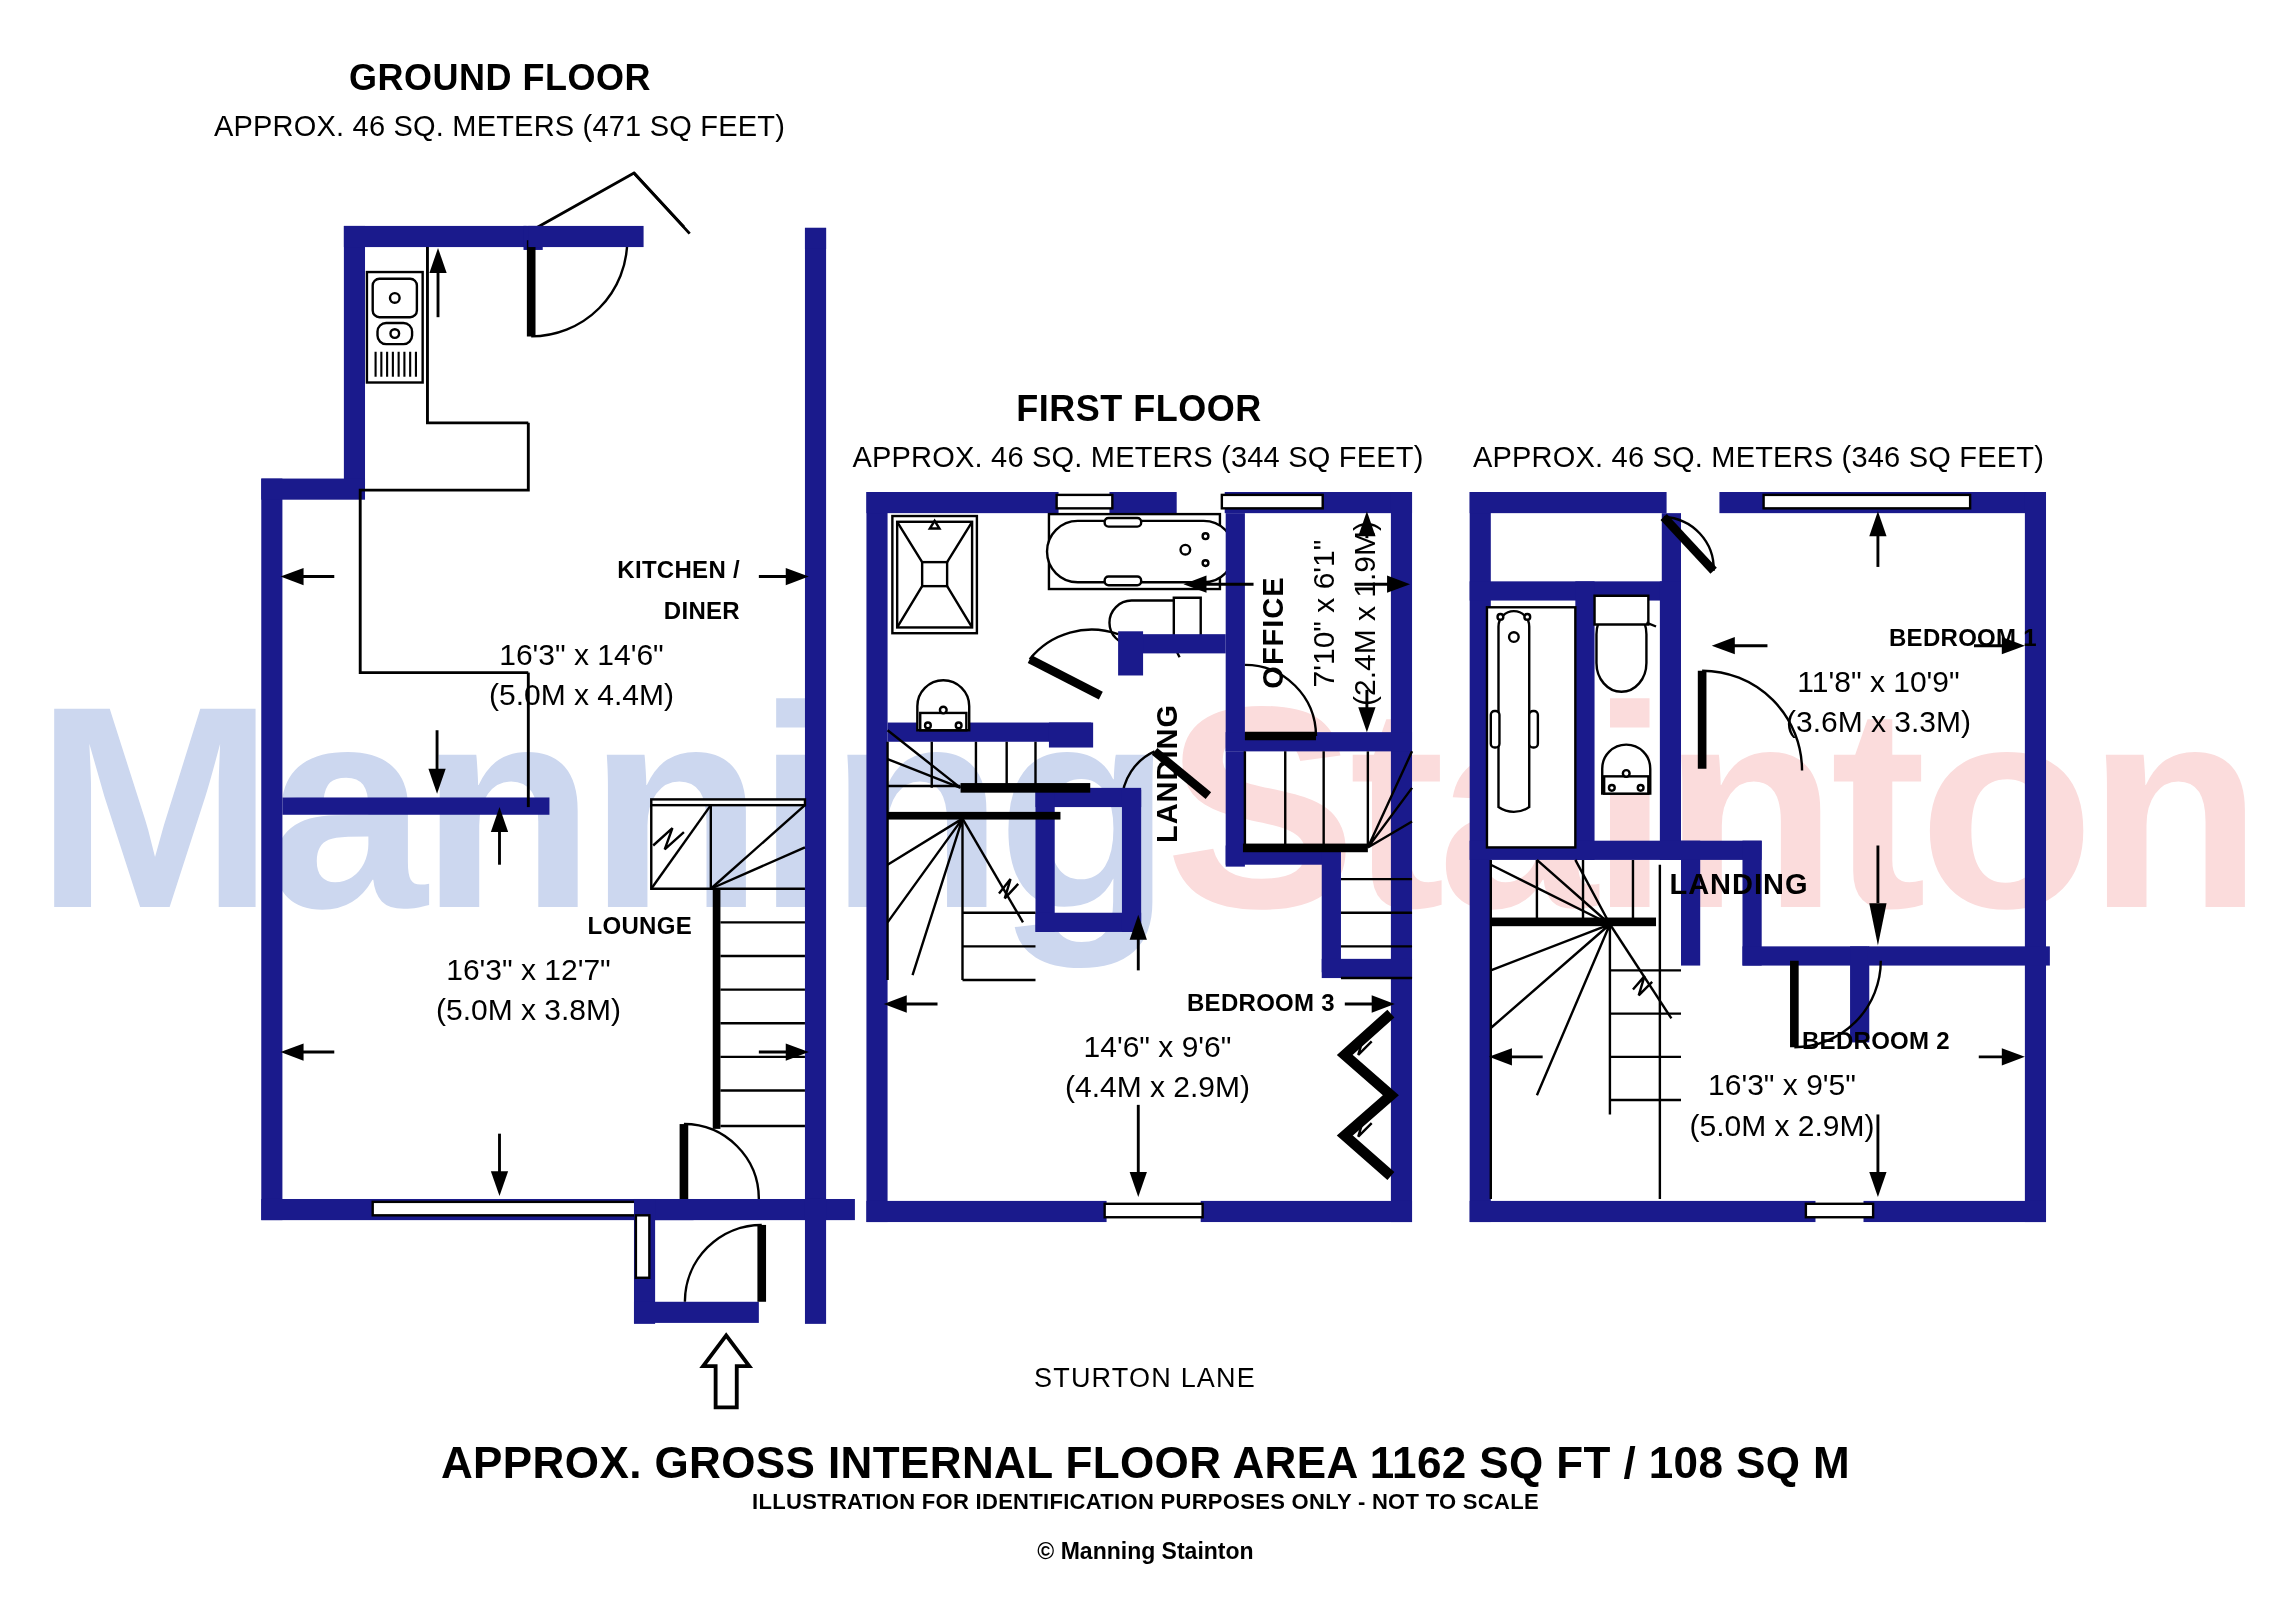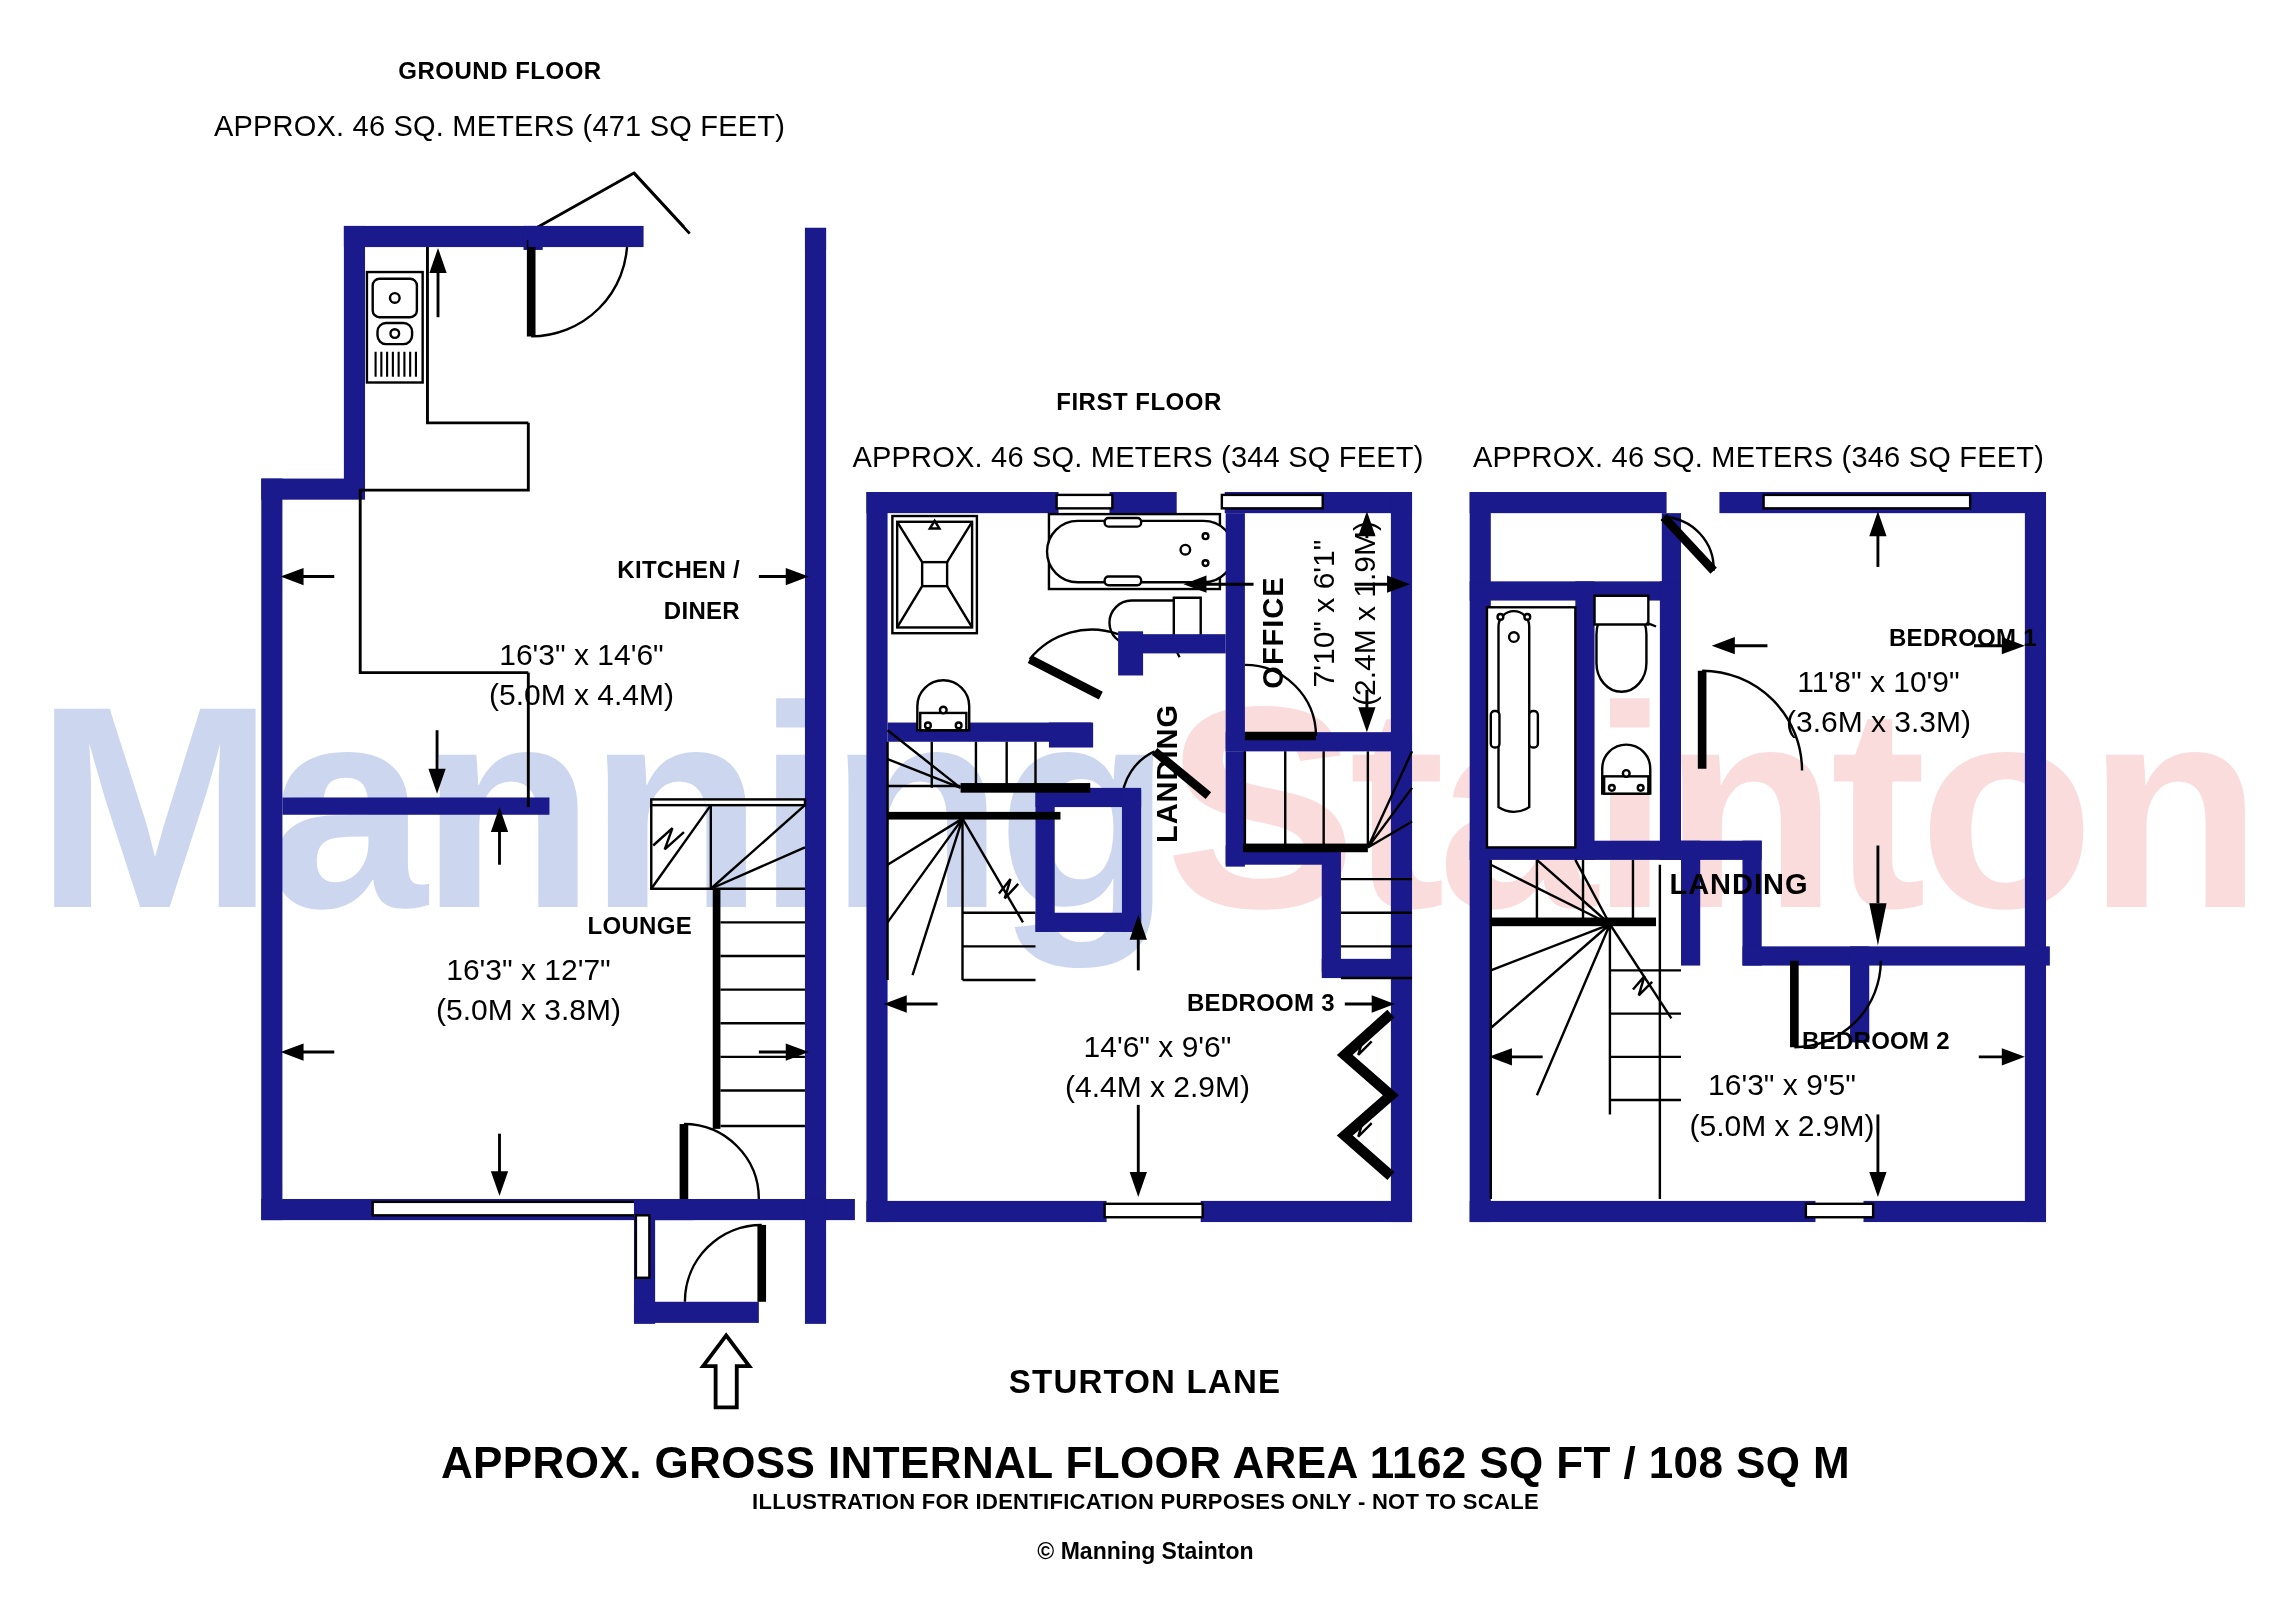--- a/index.html
+++ b/index.html
@@ -53,21 +53,21 @@
   .wm .wm-b { color: #fbdcdc; }
 
   .lbl {
     position: absolute;
     text-align: center;
     white-space: nowrap;
     line-height: 1.22;
     font-family: "Liberation Sans", sans-serif;
   }
   .floor-title {
-    font-size: 24px;
+    font-size: 36px;
     font-weight: bold;
     letter-spacing: 0.5px;
   }
   .floor-sub {
     font-size: 29px;
     font-weight: normal;
     letter-spacing: 0.2px;
   }
   .room-name {
     font-size: 24px;
@@ -82,22 +82,22 @@
   .vert {
     transform-origin: 50% 50%;
     transform: rotate(-90deg);
   }
   .small-name {
     font-size: 29px;
     font-weight: bold;
     letter-spacing: 1px;
   }
   .footer-road {
-    font-size: 33px;
-    font-weight: bold;
+    font-size: 27px;
+    font-weight: normal;
     letter-spacing: 1.2px;
   }
   .footer-area {
     font-size: 44px;
     font-weight: bold;
     letter-spacing: 0.4px;
   }
   .footer-note {
     font-size: 22px;
     font-weight: bold;

